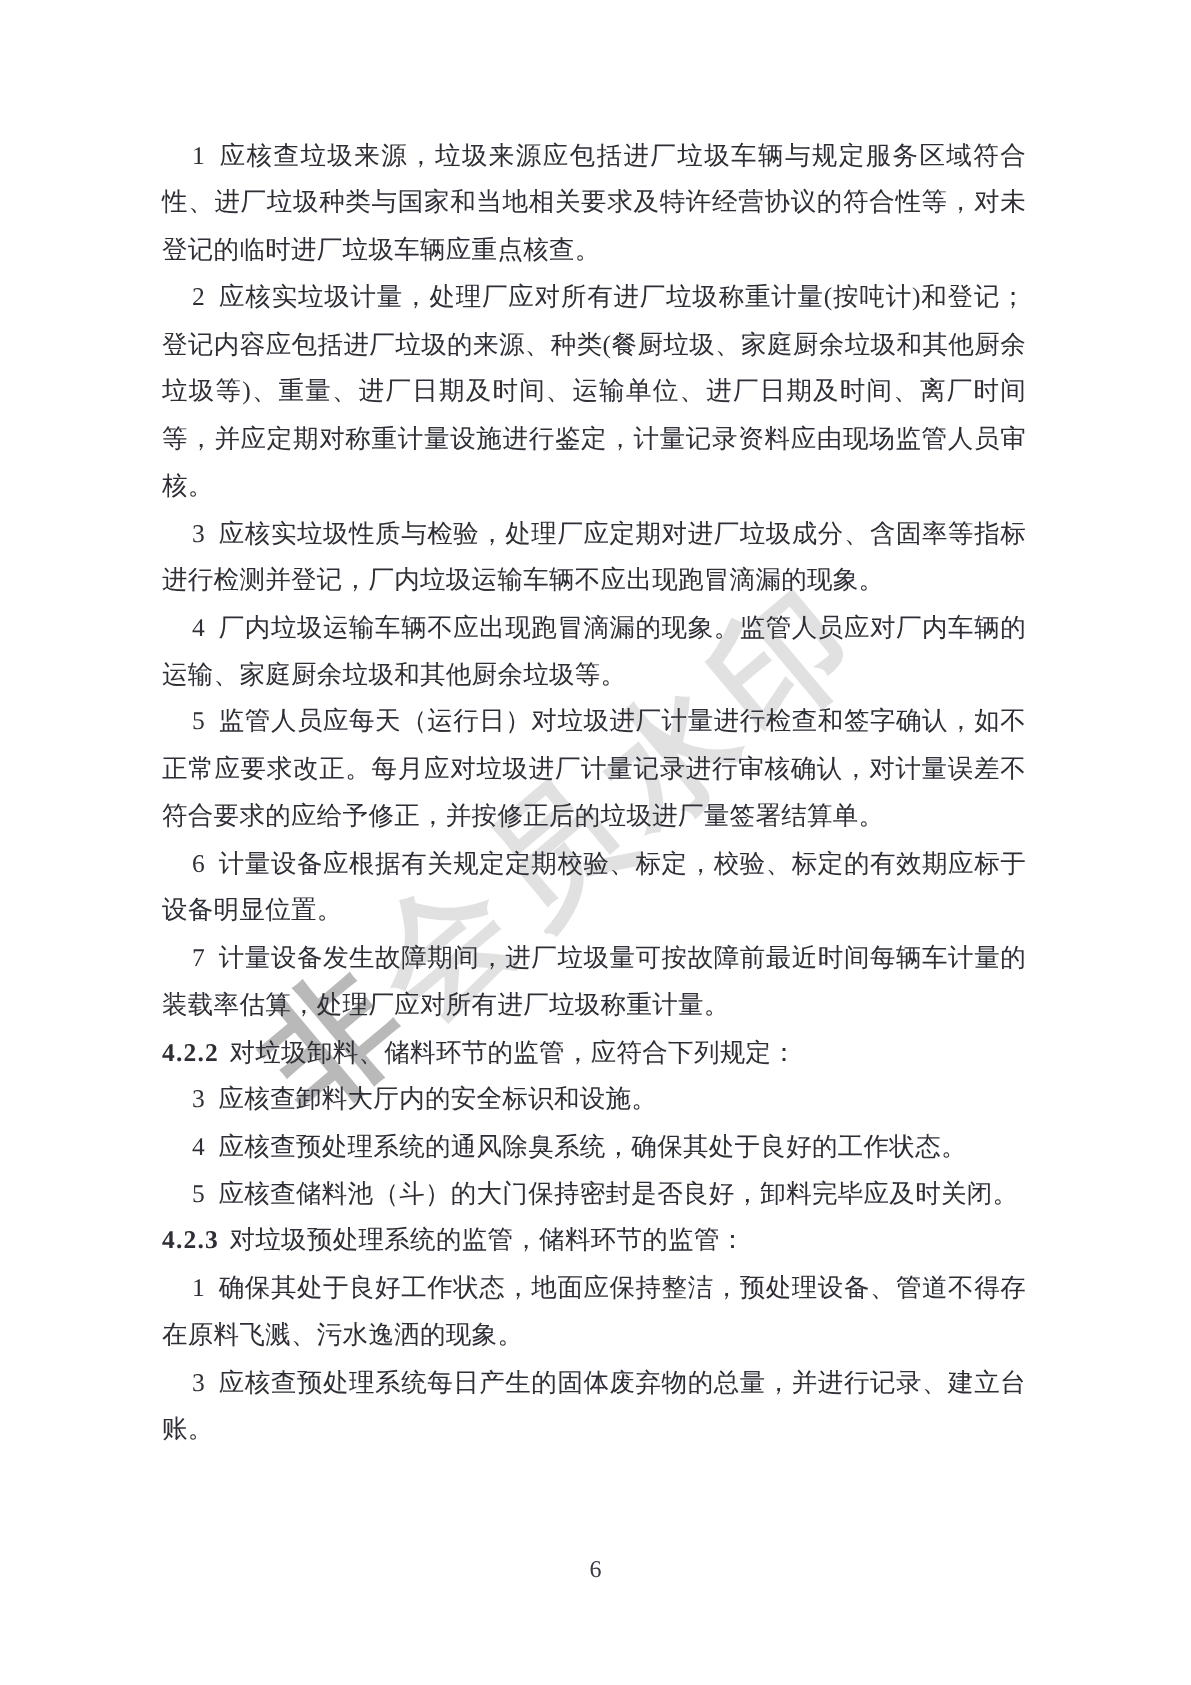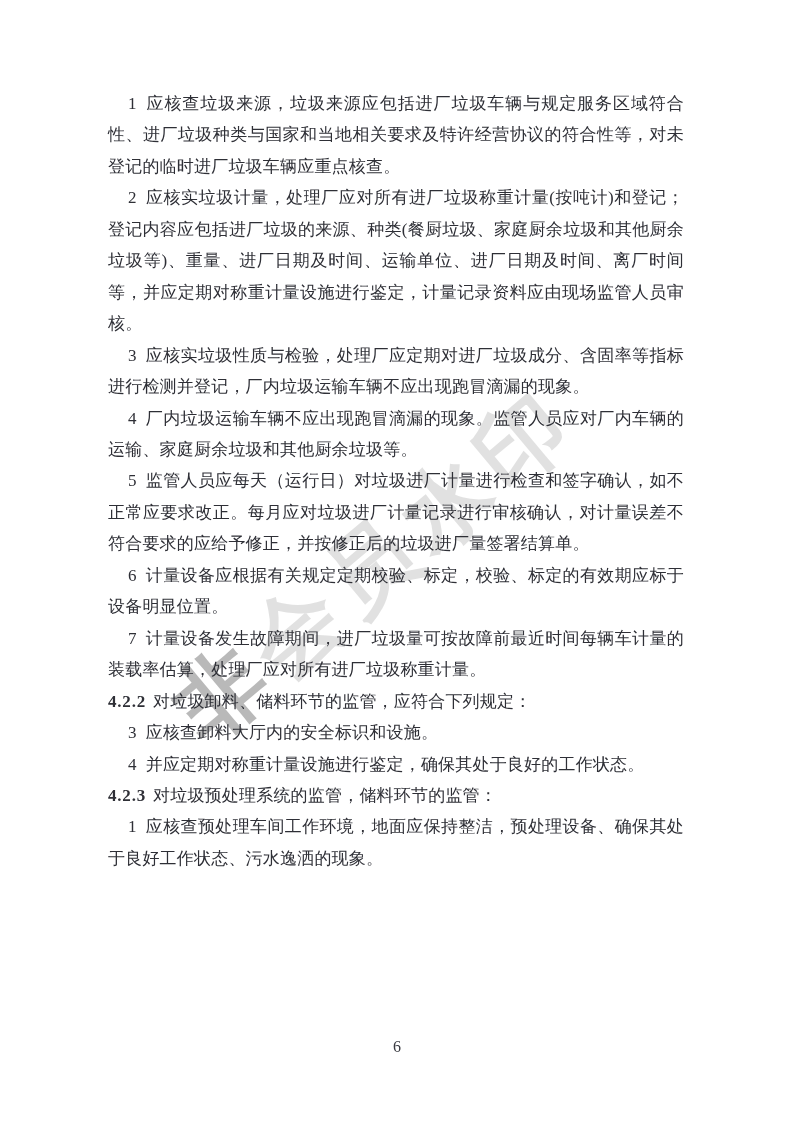--- a/index.html
+++ b/index.html
@@ -85,19 +85,21 @@
   <div class="doc-body" id="doc-body">
       <p class="para item"><span class="label">1</span><span class="text">应核查垃圾来源，垃圾来源应包括进厂垃圾车辆与规定服务区域符合性、进厂垃圾种类与国家和当地相关要求及特许经营协议的符合性等，对未登记的临时进厂垃圾车辆应重点核查。</span></p>
       <p class="para item"><span class="label">2</span><span class="text">应核实垃圾计量，处理厂应对所有进厂垃圾称重计量(按吨计)和登记；登记内容应包括进厂垃圾的来源、种类(餐厨垃圾、家庭厨余垃圾和其他厨余垃圾等)、重量、进厂日期及时间、运输单位、进厂日期及时间、离厂时间等，并应定期对称重计量设施进行鉴定，计量记录资料应由现场监管人员审核。</span></p>
       <p class="para item"><span class="label">3</span><span class="text">应核实垃圾性质与检验，处理厂应定期对进厂垃圾成分、含固率等指标进行检测并登记，厂内垃圾运输车辆不应出现跑冒滴漏的现象。</span></p>
       <p class="para item"><span class="label">4</span><span class="text">厂内垃圾运输车辆不应出现跑冒滴漏的现象。监管人员应对厂内车辆的运输、家庭厨余垃圾和其他厨余垃圾等。</span></p>
       <p class="para item"><span class="label">5</span><span class="text">监管人员应每天（运行日）对垃圾进厂计量进行检查和签字确认，如不正常应要求改正。每月应对垃圾进厂计量记录进行审核确认，对计量误差不符合要求的应给予修正，并按修正后的垃圾进厂量签署结算单。</span></p>
       <p class="para item"><span class="label">6</span><span class="text">计量设备应根据有关规定定期校验、标定，校验、标定的有效期应标于设备明显位置。</span></p>
       <p class="para item"><span class="label">7</span><span class="text">计量设备发生故障期间，进厂垃圾量可按故障前最近时间每辆车计量的装载率估算，处理厂应对所有进厂垃圾称重计量。</span></p>
       <p class="para clause"><span class="label">4.2.2</span><span class="text">对垃圾卸料、储料环节的监管，应符合下列规定：</span></p>
       <p class="para item"><span class="label">3</span><span class="text">应核查卸料大厅内的安全标识和设施。</span></p>
-      <p class="para item"><span class="label">4</span><span class="text">并应定期对称重计量设施进行鉴定，确保其处于良好的工作状态。</span></p>
+      <p class="para item"><span class="label">4</span><span class="text">应核查预处理系统的通风除臭系统，确保其处于良好的工作状态。</span></p>
+      <p class="para item"><span class="label">5</span><span class="text">应核查储料池（斗）的大门保持密封是否良好，卸料完毕应及时关闭。</span></p>
       <p class="para clause"><span class="label">4.2.3</span><span class="text">对垃圾预处理系统的监管，储料环节的监管：</span></p>
-      <p class="para item"><span class="label">1</span><span class="text">应核查预处理车间工作环境，地面应保持整洁，预处理设备、确保其处于良好工作状态、污水逸洒的现象。</span></p>
+      <p class="para item"><span class="label">1</span><span class="text">确保其处于良好工作状态，地面应保持整洁，预处理设备、管道不得存在原料飞溅、污水逸洒的现象。</span></p>
+      <p class="para item"><span class="label">3</span><span class="text">应核查预处理系统每日产生的固体废弃物的总量，并进行记录、建立台账。</span></p>
     </div>
 
   <div class="page-number">6</div>
 </div>
 
 </body></html>

